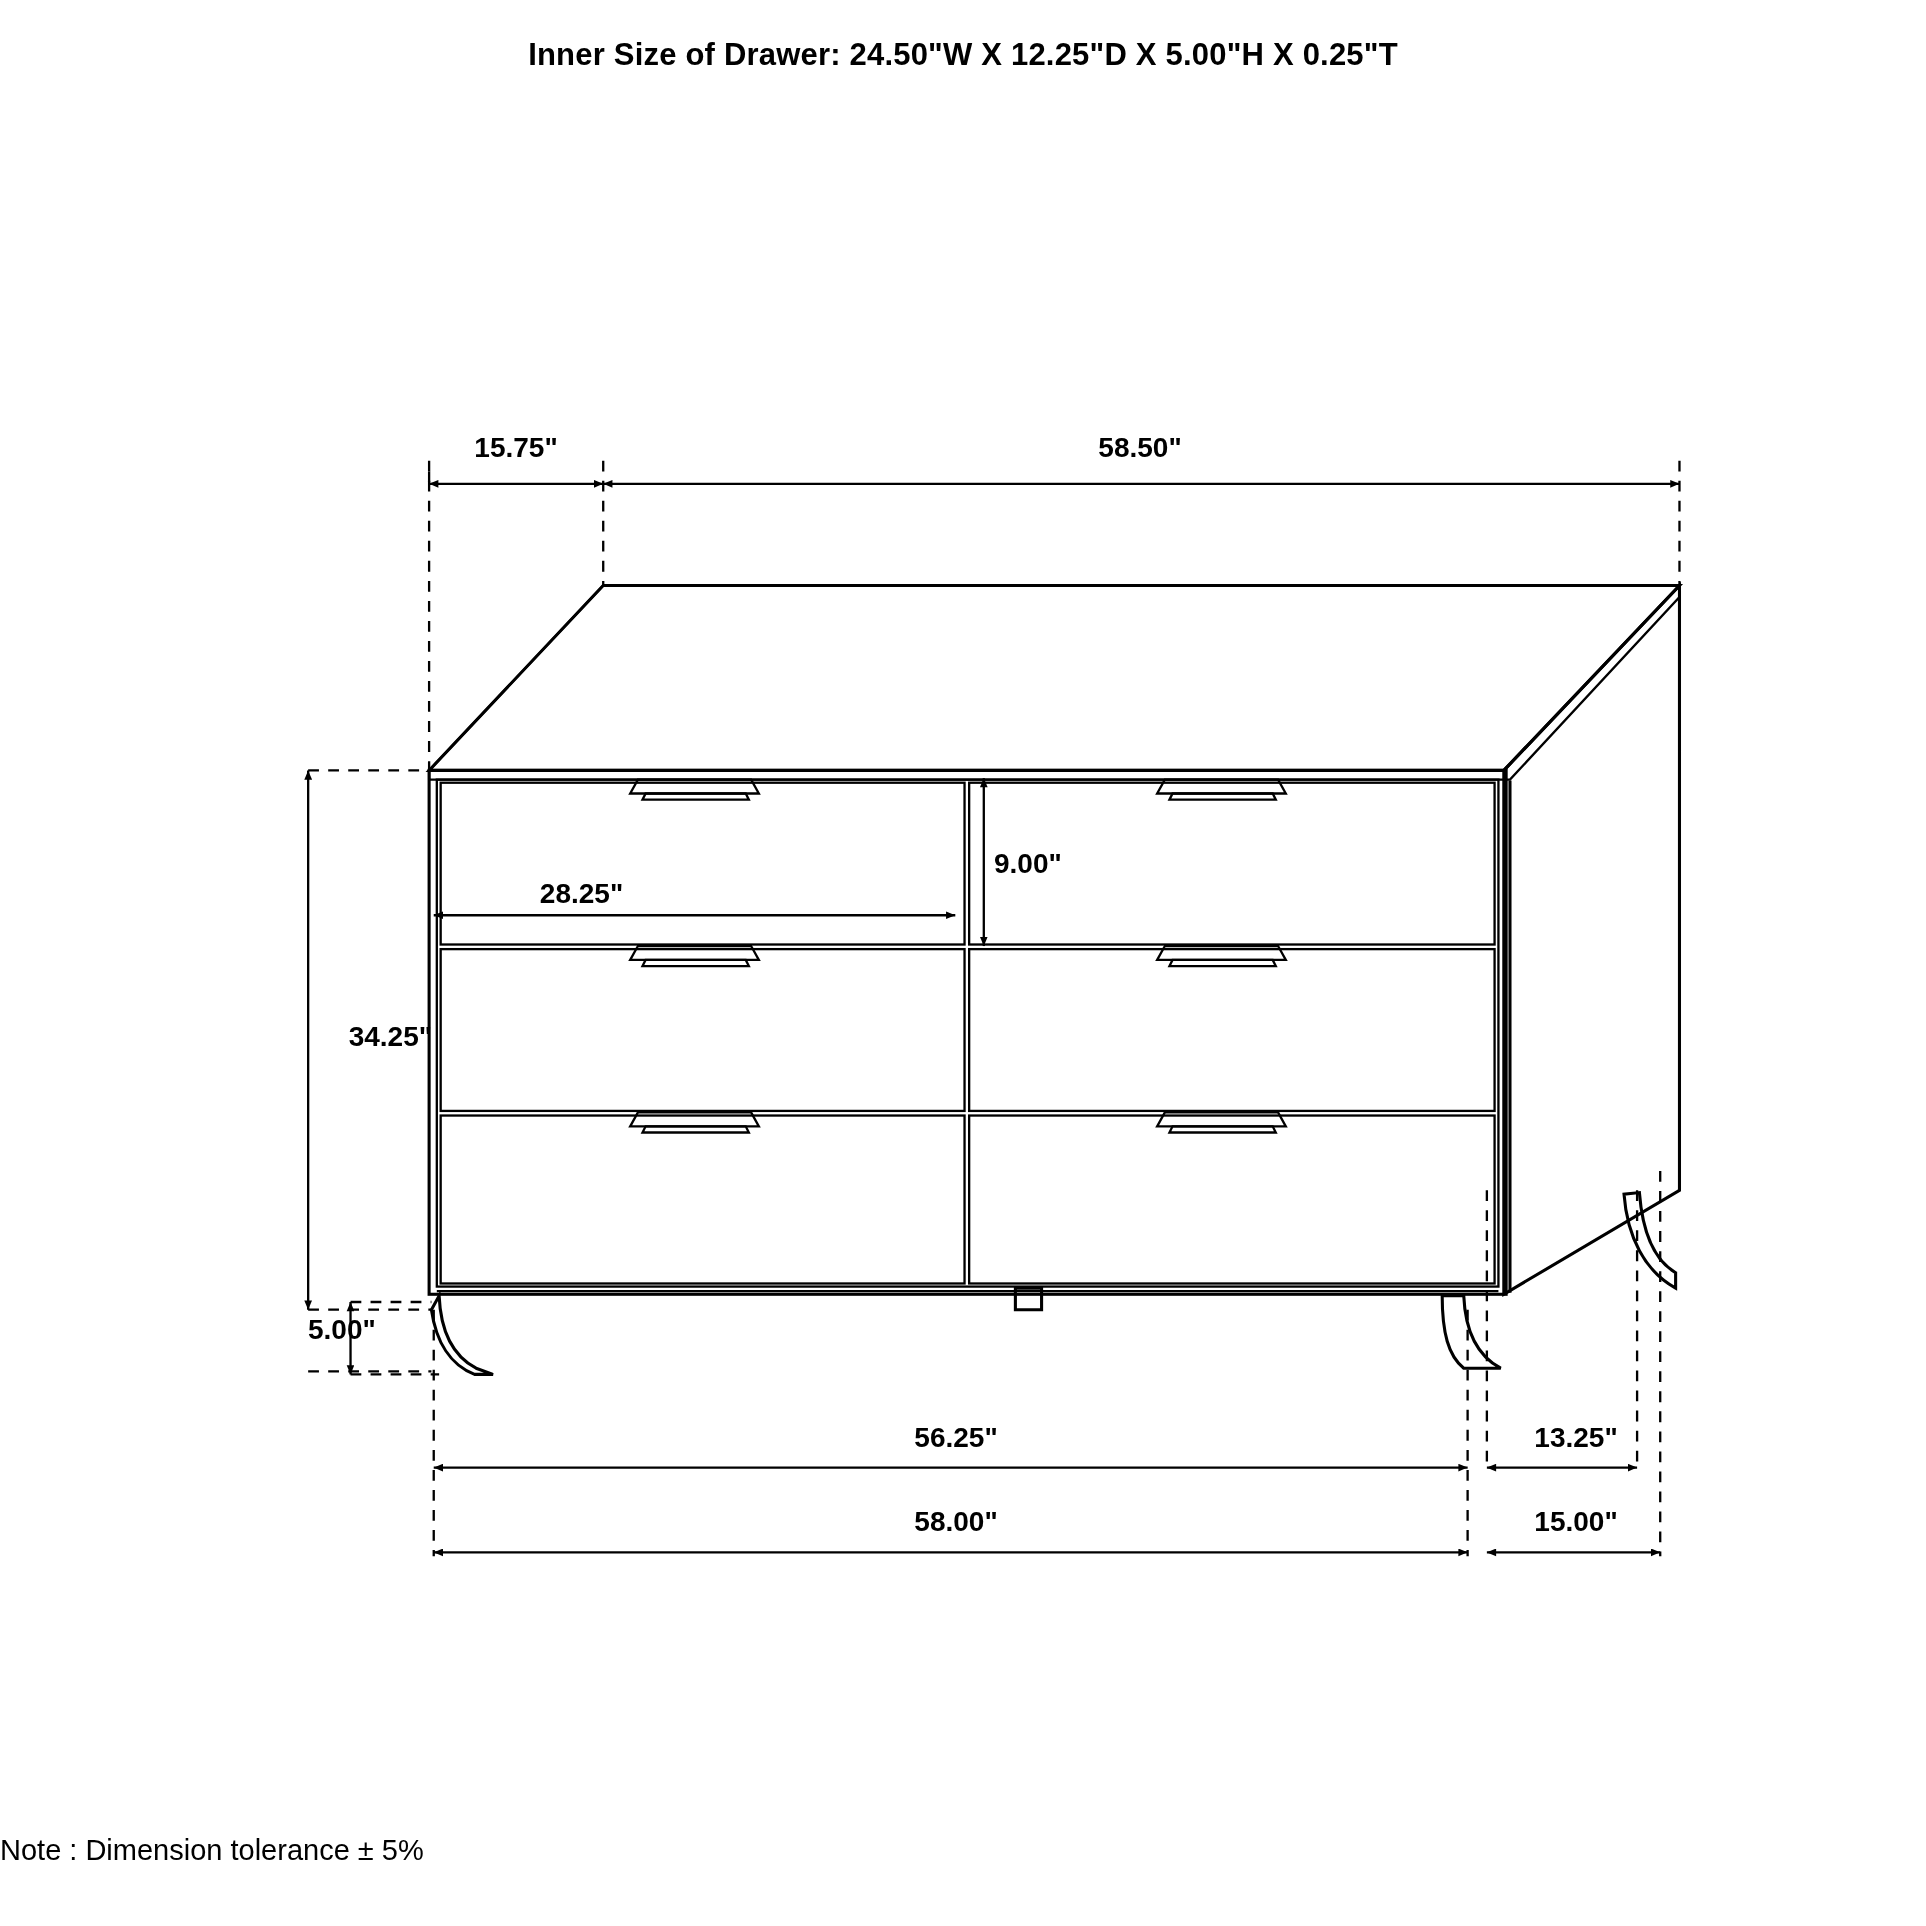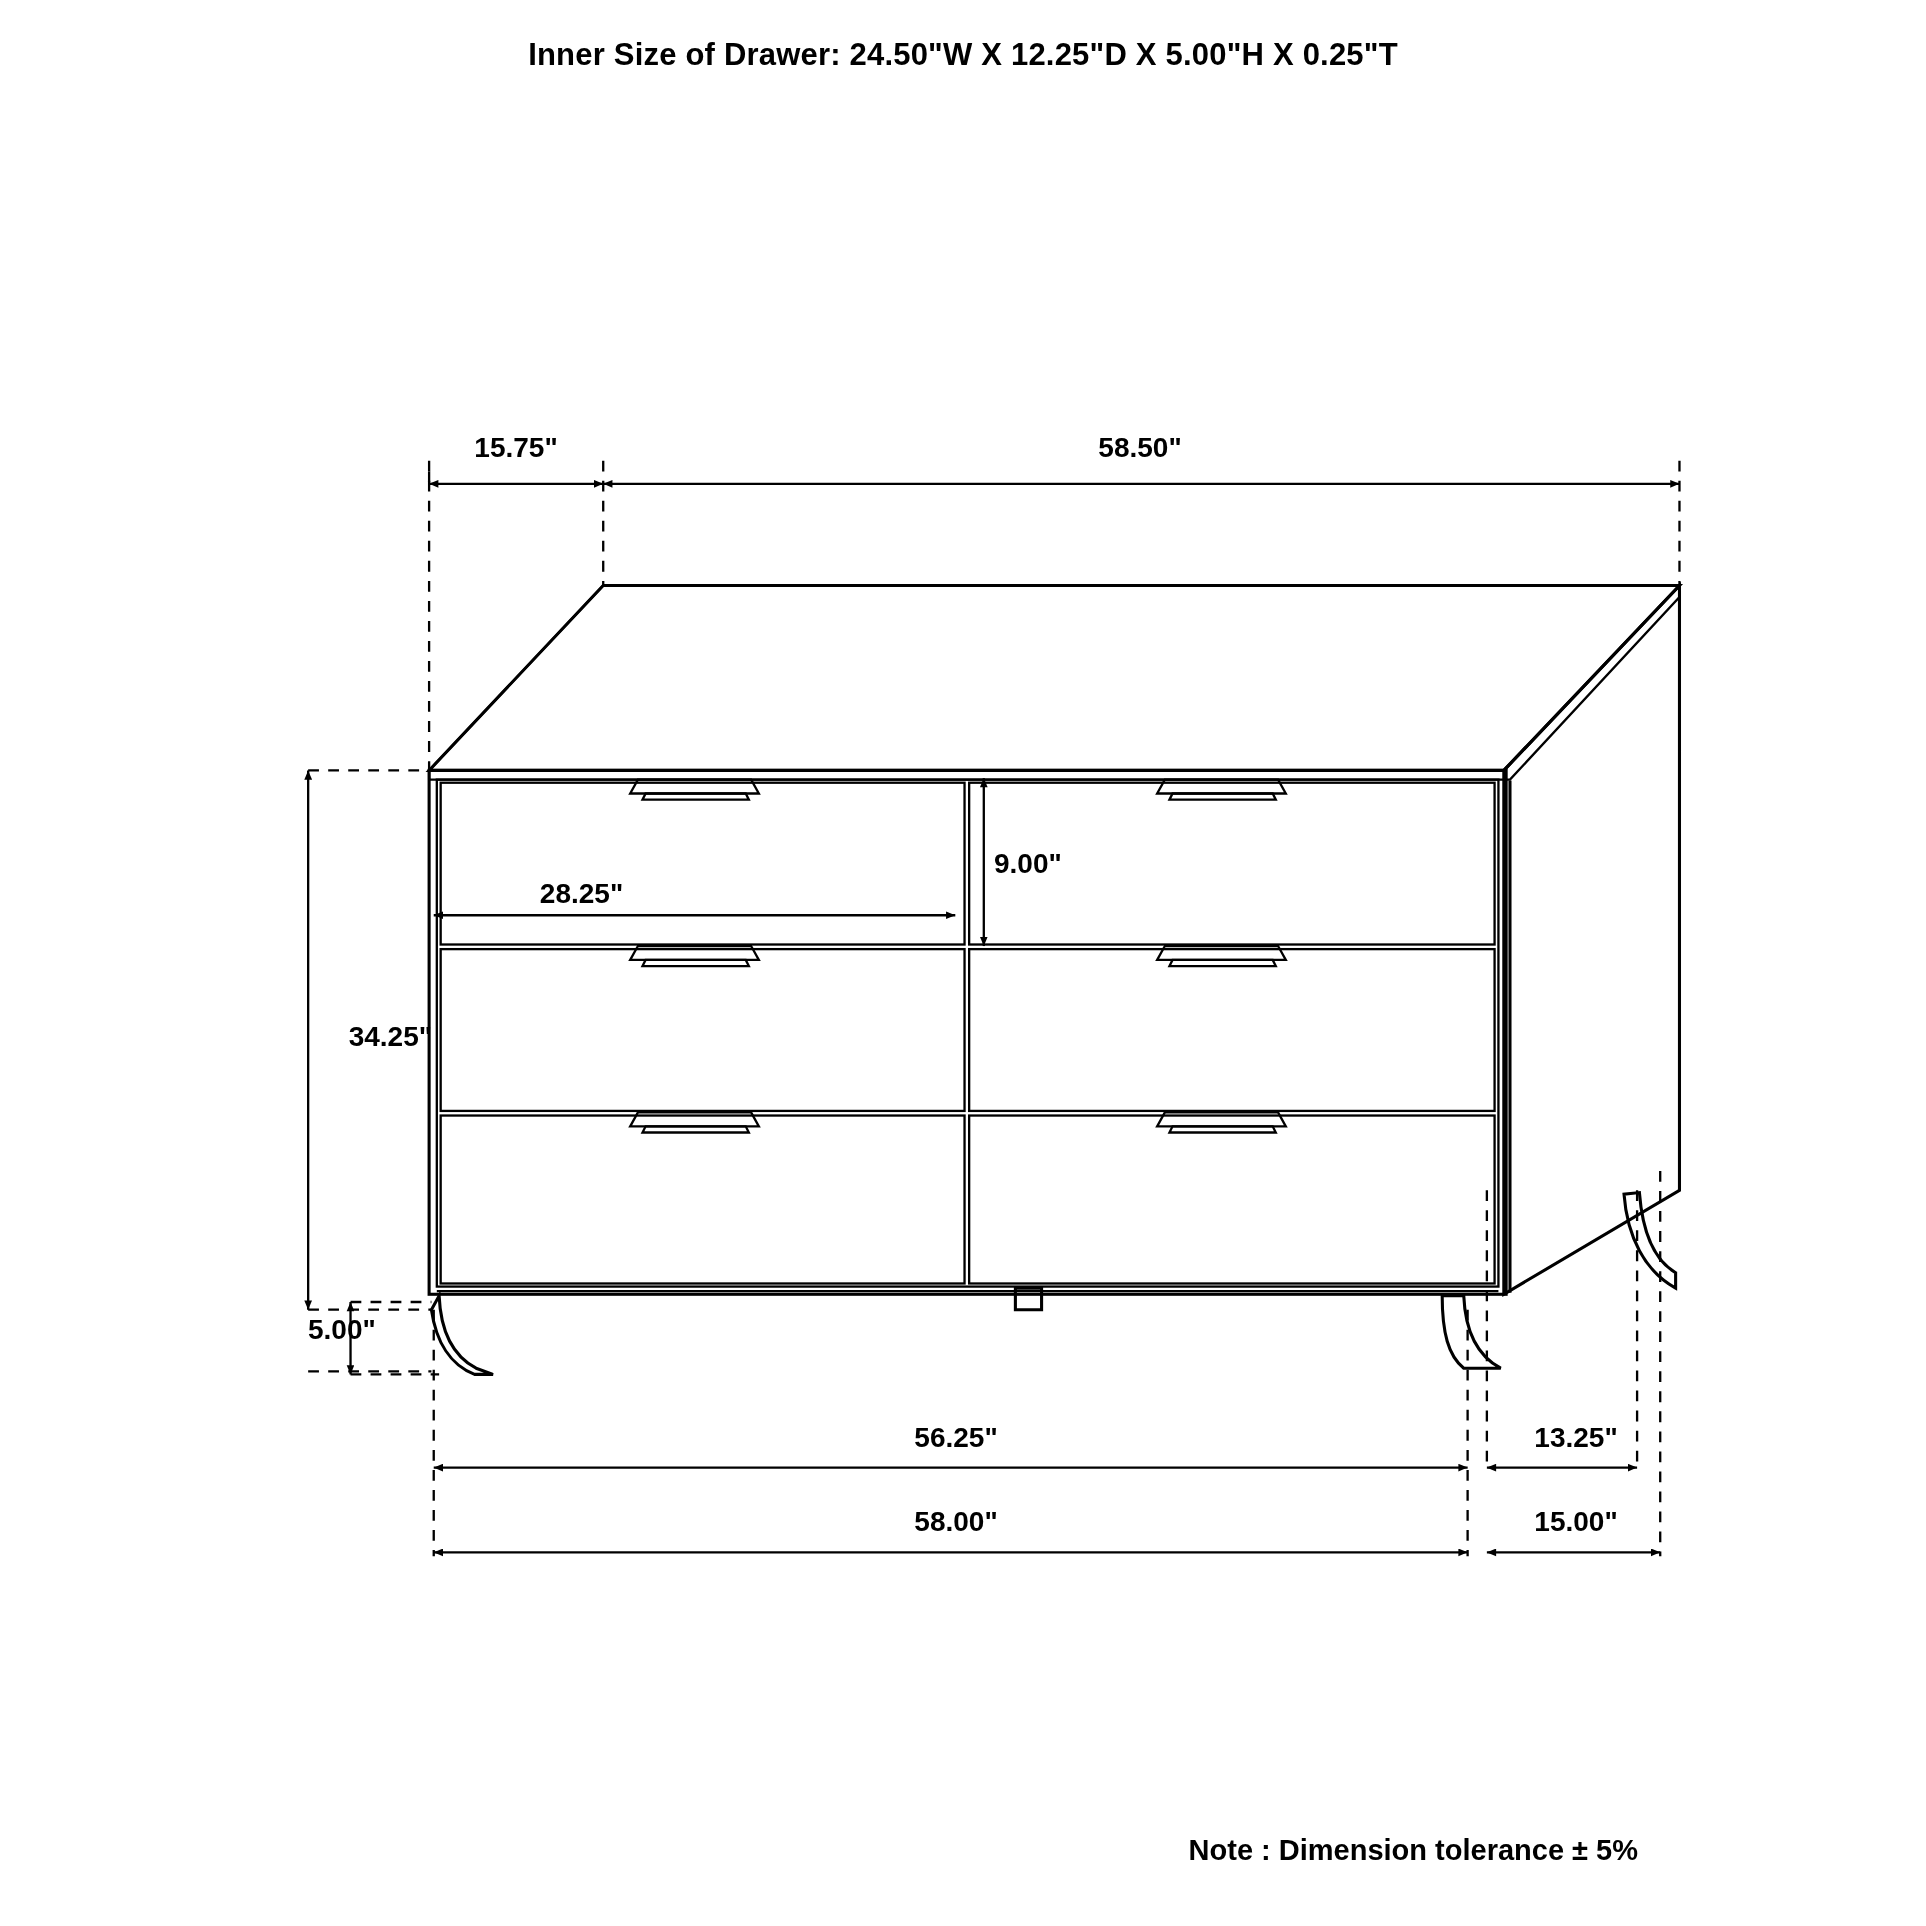--- a/index.html
+++ b/index.html
@@ -30,23 +30,23 @@
     text-align: center;
     font-size: 31px;
     font-weight: bold;
     letter-spacing: 0.2px;
   }
   .note {
     position: absolute;
     top: 1834px;
     left: 0;
     width: 1638px;
-    text-align: right;
+    text-align: left;
     font-size: 29px;
-    font-weight: bold;
+    font-weight: normal;
   }
   .dimlabel {
     position: absolute;
     font-size: 28px;
     font-weight: bold;
     white-space: nowrap;
     text-align: center;
   }
   svg { position: absolute; left: 0; top: 0; }
 </style>

